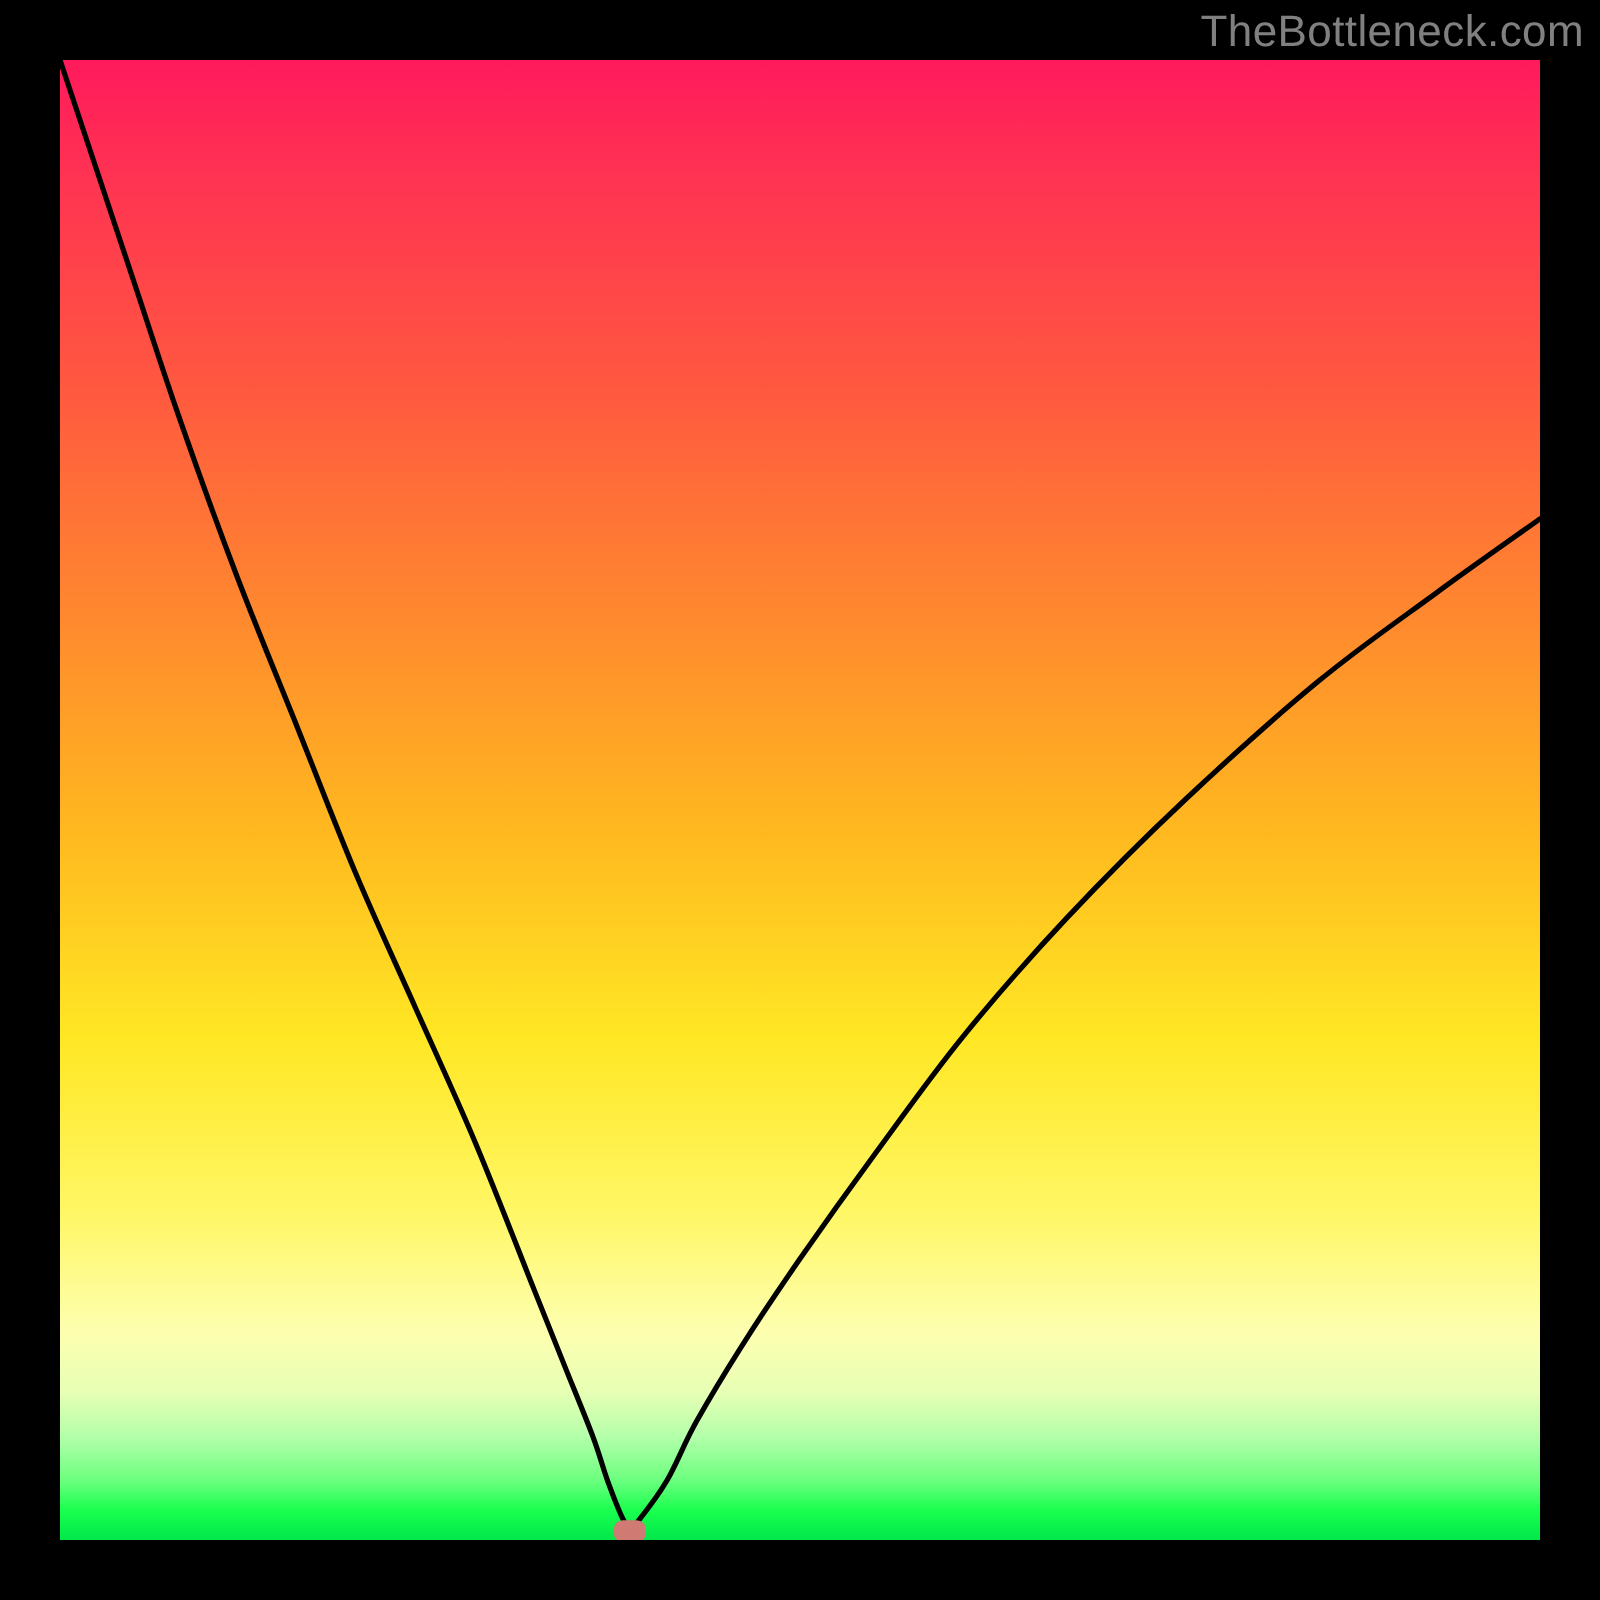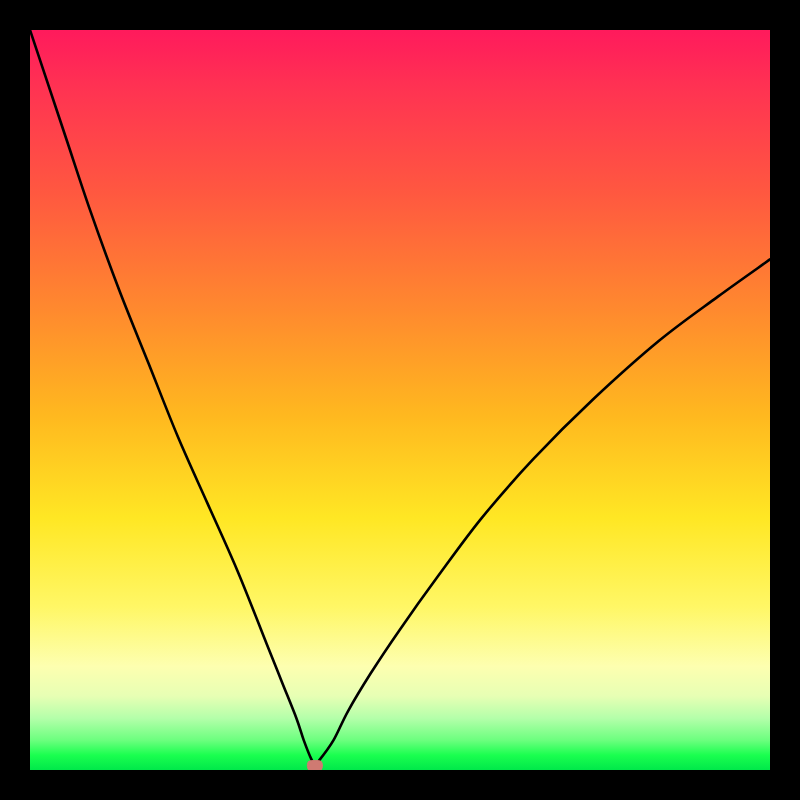--- a/index.html
+++ b/index.html
@@ -71,20 +71,21 @@
     font-weight: 400;
     letter-spacing: 0.2px;
     user-select: none;
   }
 </style>
 </head>
 <body>
 
 <div class="stage">
 
+  <div class="watermark">TheBottleneck.com</div>
 
   <div class="plot-area">
     <div class="gradient-bg"></div>
     <svg class="curve-svg" viewBox="0 0 740 740" preserveAspectRatio="none">
       <path id="curve" class="curve-path" d="M 0.0 0.0 C 2.5 7.4, 8.6 25.9, 14.8 44.4 C 21.0 62.9, 29.6 88.8, 37.0 111.0 C 44.4 133.2, 50.6 152.9, 59.2 177.6 C 67.8 202.3, 78.9 233.1, 88.8 259.0 C 98.7 284.9, 108.5 308.3, 118.4 333.0 C 128.3 357.7, 138.1 383.6, 148.0 407.0 C 157.9 430.4, 167.7 451.4, 177.6 473.6 C 187.5 495.8, 197.3 516.8, 207.2 540.2 C 217.1 563.6, 229.4 595.7, 236.8 614.2 C 244.2 632.7, 246.7 638.9, 251.6 651.2 C 256.5 663.5, 262.7 678.3, 266.4 688.2 C 270.1 698.1, 271.3 703.6, 273.8 710.4 C 276.3 717.2, 279.3 725.0, 281.2 728.9 C 283.1 732.8, 283.7 733.7, 284.9 734.1 C 286.1 734.5, 285.5 735.1, 288.6 731.1 C 291.7 727.2, 298.5 718.8, 303.4 710.4 C 308.3 702.0, 312.0 691.9, 318.2 680.8 C 324.4 669.7, 331.8 657.4, 340.4 643.8 C 349.0 630.2, 358.9 615.4, 370.0 599.4 C 381.1 583.4, 393.4 566.1, 407.0 547.6 C 420.6 529.1, 435.4 508.1, 451.4 488.4 C 467.4 468.7, 484.7 448.9, 503.2 429.2 C 521.7 409.5, 541.4 389.7, 562.4 370.0 C 583.4 350.3, 608.0 328.1, 629.0 310.8 C 650.0 293.5, 669.7 280.0, 688.2 266.4 C 706.7 252.8, 731.4 235.6, 740.0 229.4"></path>
       <rect id="marker" class="marker" rx="4" ry="4" width="15" height="10" x="277.4" y="730.6"></rect>
     </svg>
   </div>
 
 </div>

